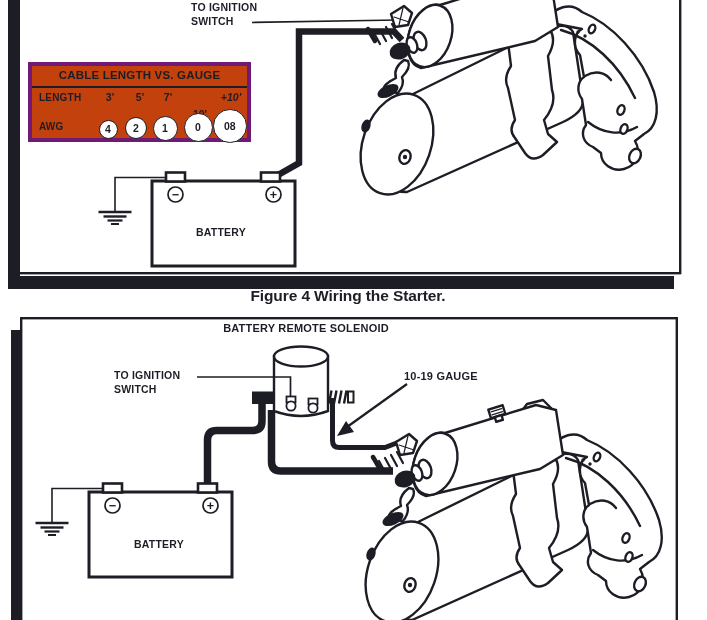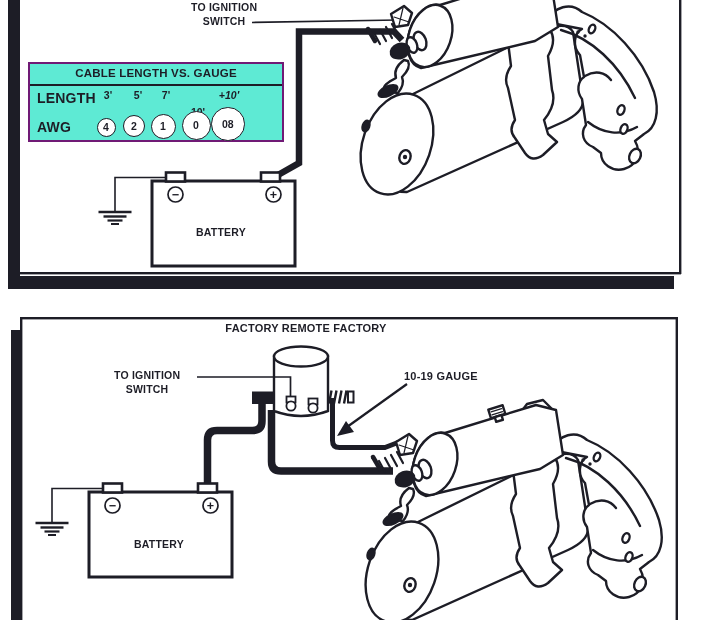--- a/index.html
+++ b/index.html
@@ -1,32 +1,32 @@
 <!DOCTYPE html>
 <html><head>
 <meta charset="utf-8">
 <style>
   html,body{margin:0;padding:0;background:#fff;}
   #screen{position:relative;width:707px;height:620px;background:#ffffff;overflow:hidden;
           font-family:"Liberation Sans",sans-serif;color:#1d1d26;}
   svg{position:absolute;left:0;top:0;}
   .lbl{position:absolute;font-weight:bold;font-size:10.5px;letter-spacing:.2px;
-       line-height:13.5px;white-space:nowrap;color:#1d1d26;z-index:3;text-align:center;}
+       line-height:13.5px;white-space:nowrap;color:#1d1d26;z-index:3;}
   .caption{position:absolute;left:0;top:287px;width:696px;text-align:center;
            font-weight:bold;font-size:15.5px;letter-spacing:-.1px;color:#1d1d26;z-index:3;}
   .center{text-align:center;}
   .sign{position:absolute;width:16px;height:16px;text-align:center;font-weight:bold;
         font-size:12.5px;line-height:16px;color:#1d1d26;z-index:3;}
   
-  #gauge-table{position:absolute;left:28px;top:62px;width:256px;height:80px;
-               border:2px solid #701a75;box-sizing:border-box;background:#5eead4;z-index:3;}
+  #gauge-table{position:absolute;left:28px;top:62px;width:223px;height:80px;
+               border:4px solid #701a75;box-sizing:border-box;background:#c2410c;z-index:3;}
   #gauge-table .hdr{height:20px;border-bottom:2px solid #1d1d26;line-height:19px;
                     font-weight:bold;font-size:11.5px;letter-spacing:.2px;text-align:center;}
   #gauge-table .body{position:relative;height:56px;}
-  .trow-label{position:absolute;font-weight:bold;font-size:14px;letter-spacing:.2px;}
+  .trow-label{position:absolute;font-weight:bold;font-size:10px;letter-spacing:.2px;}
   .tlen{position:absolute;width:34px;text-align:center;font-weight:bold;font-size:10.5px;}
   .awg-circle{position:absolute;border:1.7px solid #1d1d26;border-radius:50%;
               box-sizing:border-box;display:flex;align-items:center;justify-content:center;
               font-weight:bold;font-size:10.5px;background:#fff;}
 </style>
 </head>
 <body>
 
 <div id="screen">
 
@@ -160,22 +160,23 @@
       <div class="awg-circle" style="left:181px;top:21px;width:33.5px;height:33.5px;">
           <span>08</span>
         </div>
     </div>
   </div>
 
   <span class="sign" style="left:167.5px;top:186.5px;">−</span>
   <span class="sign" style="left:265.5px;top:186.5px;">+</span>
   <div class="lbl center" style="left:191px;top:226px;width:60px;">BATTERY</div>
 
+  <div class="caption">Figure 4 Wiring the Starter.</div>
 
-  <div class="lbl center" style="left:200px;top:322px;width:212px;font-size:11px;">FACTORY REMOTE FACTORY</div>
+  <div class="lbl center" style="left:200px;top:322px;width:212px;font-size:11px;">BATTERY REMOTE SOLENOID</div>
 
   <div class="lbl" style="left:114px;top:369px;">
     <div>TO IGNITION</div>
     <div>SWITCH</div>
   </div>
 
   <div class="lbl" style="left:404px;top:369.5px;font-size:11px;">10-19 GAUGE</div>
 
   <span class="sign" style="left:104.5px;top:497.5px;">−</span>
   <span class="sign" style="left:202.5px;top:497.5px;">+</span>

